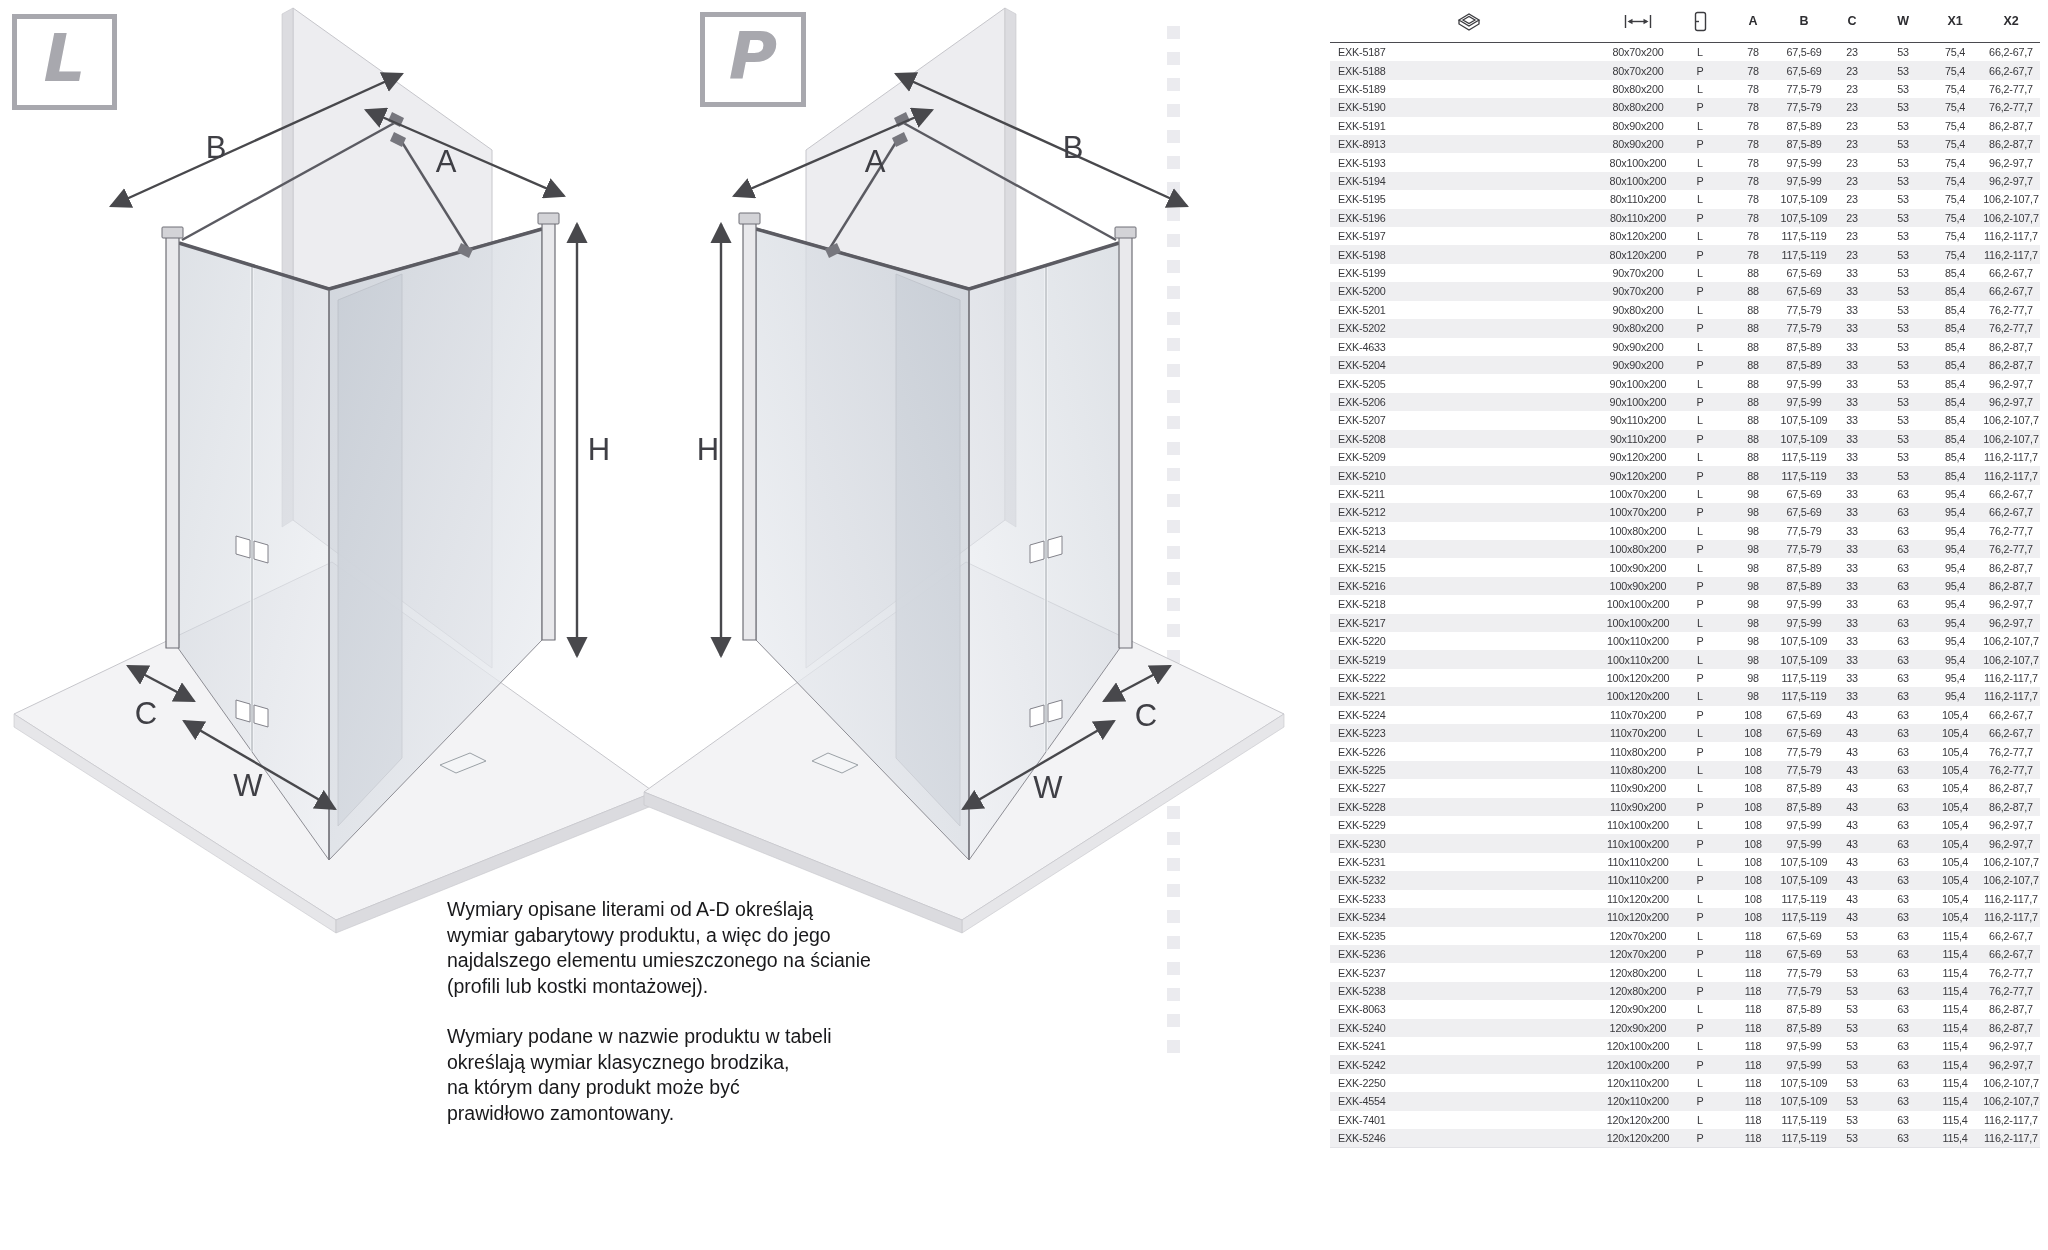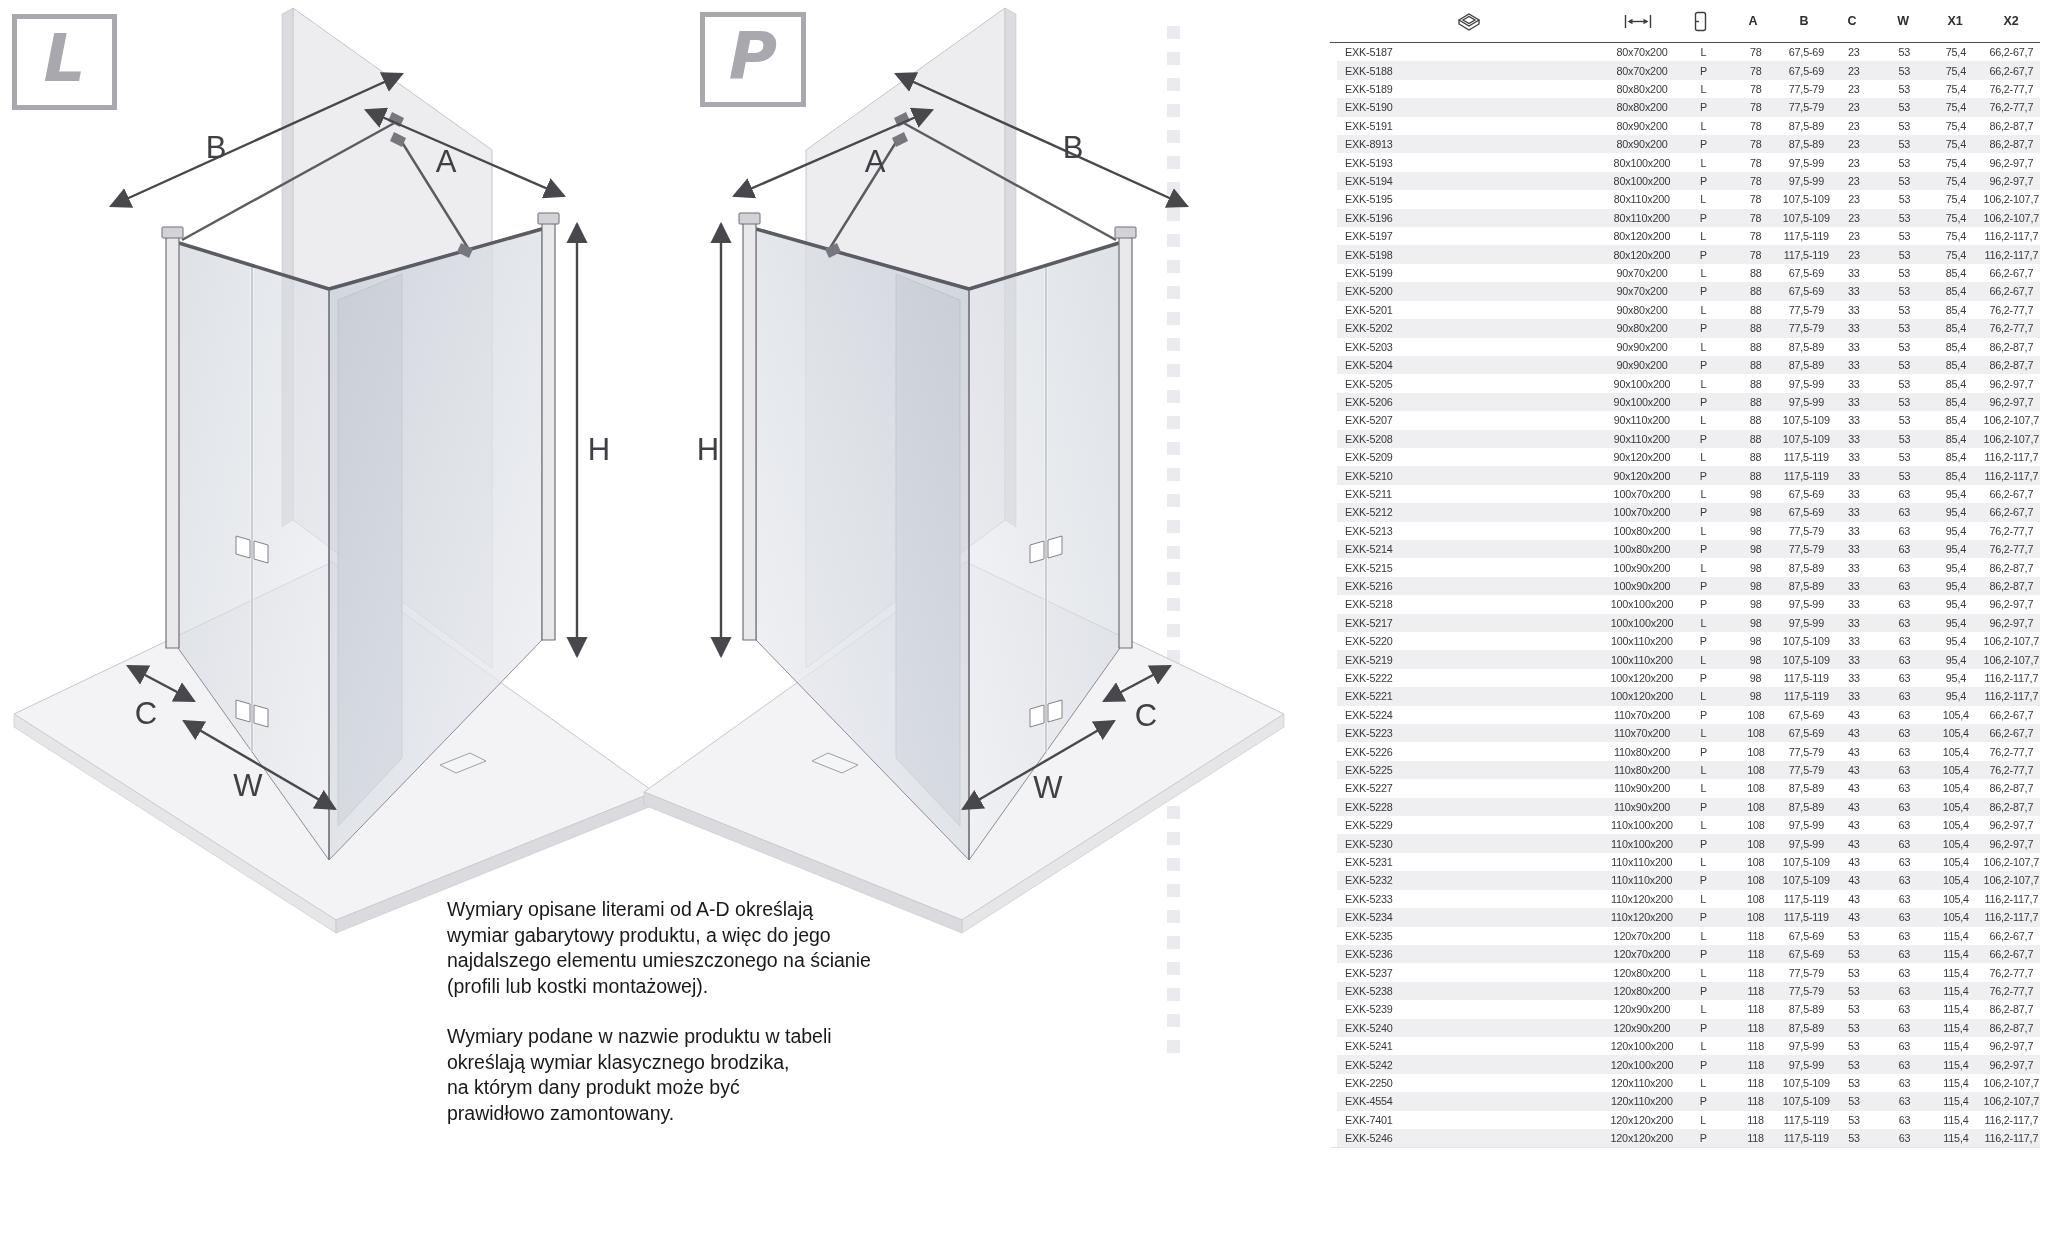--- a/index.html
+++ b/index.html
@@ -25,21 +25,21 @@
   
   .notes{position:absolute;left:447px;top:897px;width:505px;color:#19191b;
          font-size:19.5px;line-height:25.5px;}
   .notes p{margin:0 0 25px 0;white-space:pre-line;}
 
   
   .ptable{position:absolute;left:1330px;top:0;width:710px;color:#38383c;}
   .thead{display:flex;height:42px;align-items:center;border-bottom:1px solid #4a4a4f;}
   .thead .cell{font-weight:700;font-size:12.5px;color:#2e2e32;}
   .tbody{border-bottom:1px solid #e2e2e6;}
-  .trow{display:flex;height:18.42px;align-items:center;margin-left:7px;}
+  .trow{display:flex;height:18.42px;align-items:center;}
   .trow:nth-child(even){background:#efeff1;}
   .cell{display:flex;align-items:center;justify-content:center;
         font-size:10.8px;letter-spacing:-0.2px;white-space:nowrap;}
   .col-code{width:270px;justify-content:flex-start;padding-left:8px;box-sizing:border-box;}
   .col-size{width:76px;}
   .col-lp{width:48px;}
   .col-a{width:58px;}
   .col-b{width:44px;}
   .col-c{width:52px;}
   .col-w{width:50px;}
@@ -365,21 +365,21 @@
         <div class="cell col-size">90x80x200</div>
         <div class="cell col-lp">P</div>
         <div class="cell col-a">88</div>
         <div class="cell col-b">77,5-79</div>
         <div class="cell col-c">33</div>
         <div class="cell col-w">53</div>
         <div class="cell col-x1">85,4</div>
         <div class="cell col-x2">76,2-77,7</div>
       </div>
         <div class="trow">
-        <div class="cell col-code">EXK-5203</div>
+        <div class="cell col-code">EXK-4633</div>
         <div class="cell col-size">90x90x200</div>
         <div class="cell col-lp">L</div>
         <div class="cell col-a">88</div>
         <div class="cell col-b">87,5-89</div>
         <div class="cell col-c">33</div>
         <div class="cell col-w">53</div>
         <div class="cell col-x1">85,4</div>
         <div class="cell col-x2">86,2-87,7</div>
       </div>
         <div class="trow">
@@ -761,21 +761,21 @@
         <div class="cell col-size">120x80x200</div>
         <div class="cell col-lp">P</div>
         <div class="cell col-a">118</div>
         <div class="cell col-b">77,5-79</div>
         <div class="cell col-c">53</div>
         <div class="cell col-w">63</div>
         <div class="cell col-x1">115,4</div>
         <div class="cell col-x2">76,2-77,7</div>
       </div>
         <div class="trow">
-        <div class="cell col-code">EXK-5239</div>
+        <div class="cell col-code">EXK-8063</div>
         <div class="cell col-size">120x90x200</div>
         <div class="cell col-lp">L</div>
         <div class="cell col-a">118</div>
         <div class="cell col-b">87,5-89</div>
         <div class="cell col-c">53</div>
         <div class="cell col-w">63</div>
         <div class="cell col-x1">115,4</div>
         <div class="cell col-x2">86,2-87,7</div>
       </div>
         <div class="trow">

